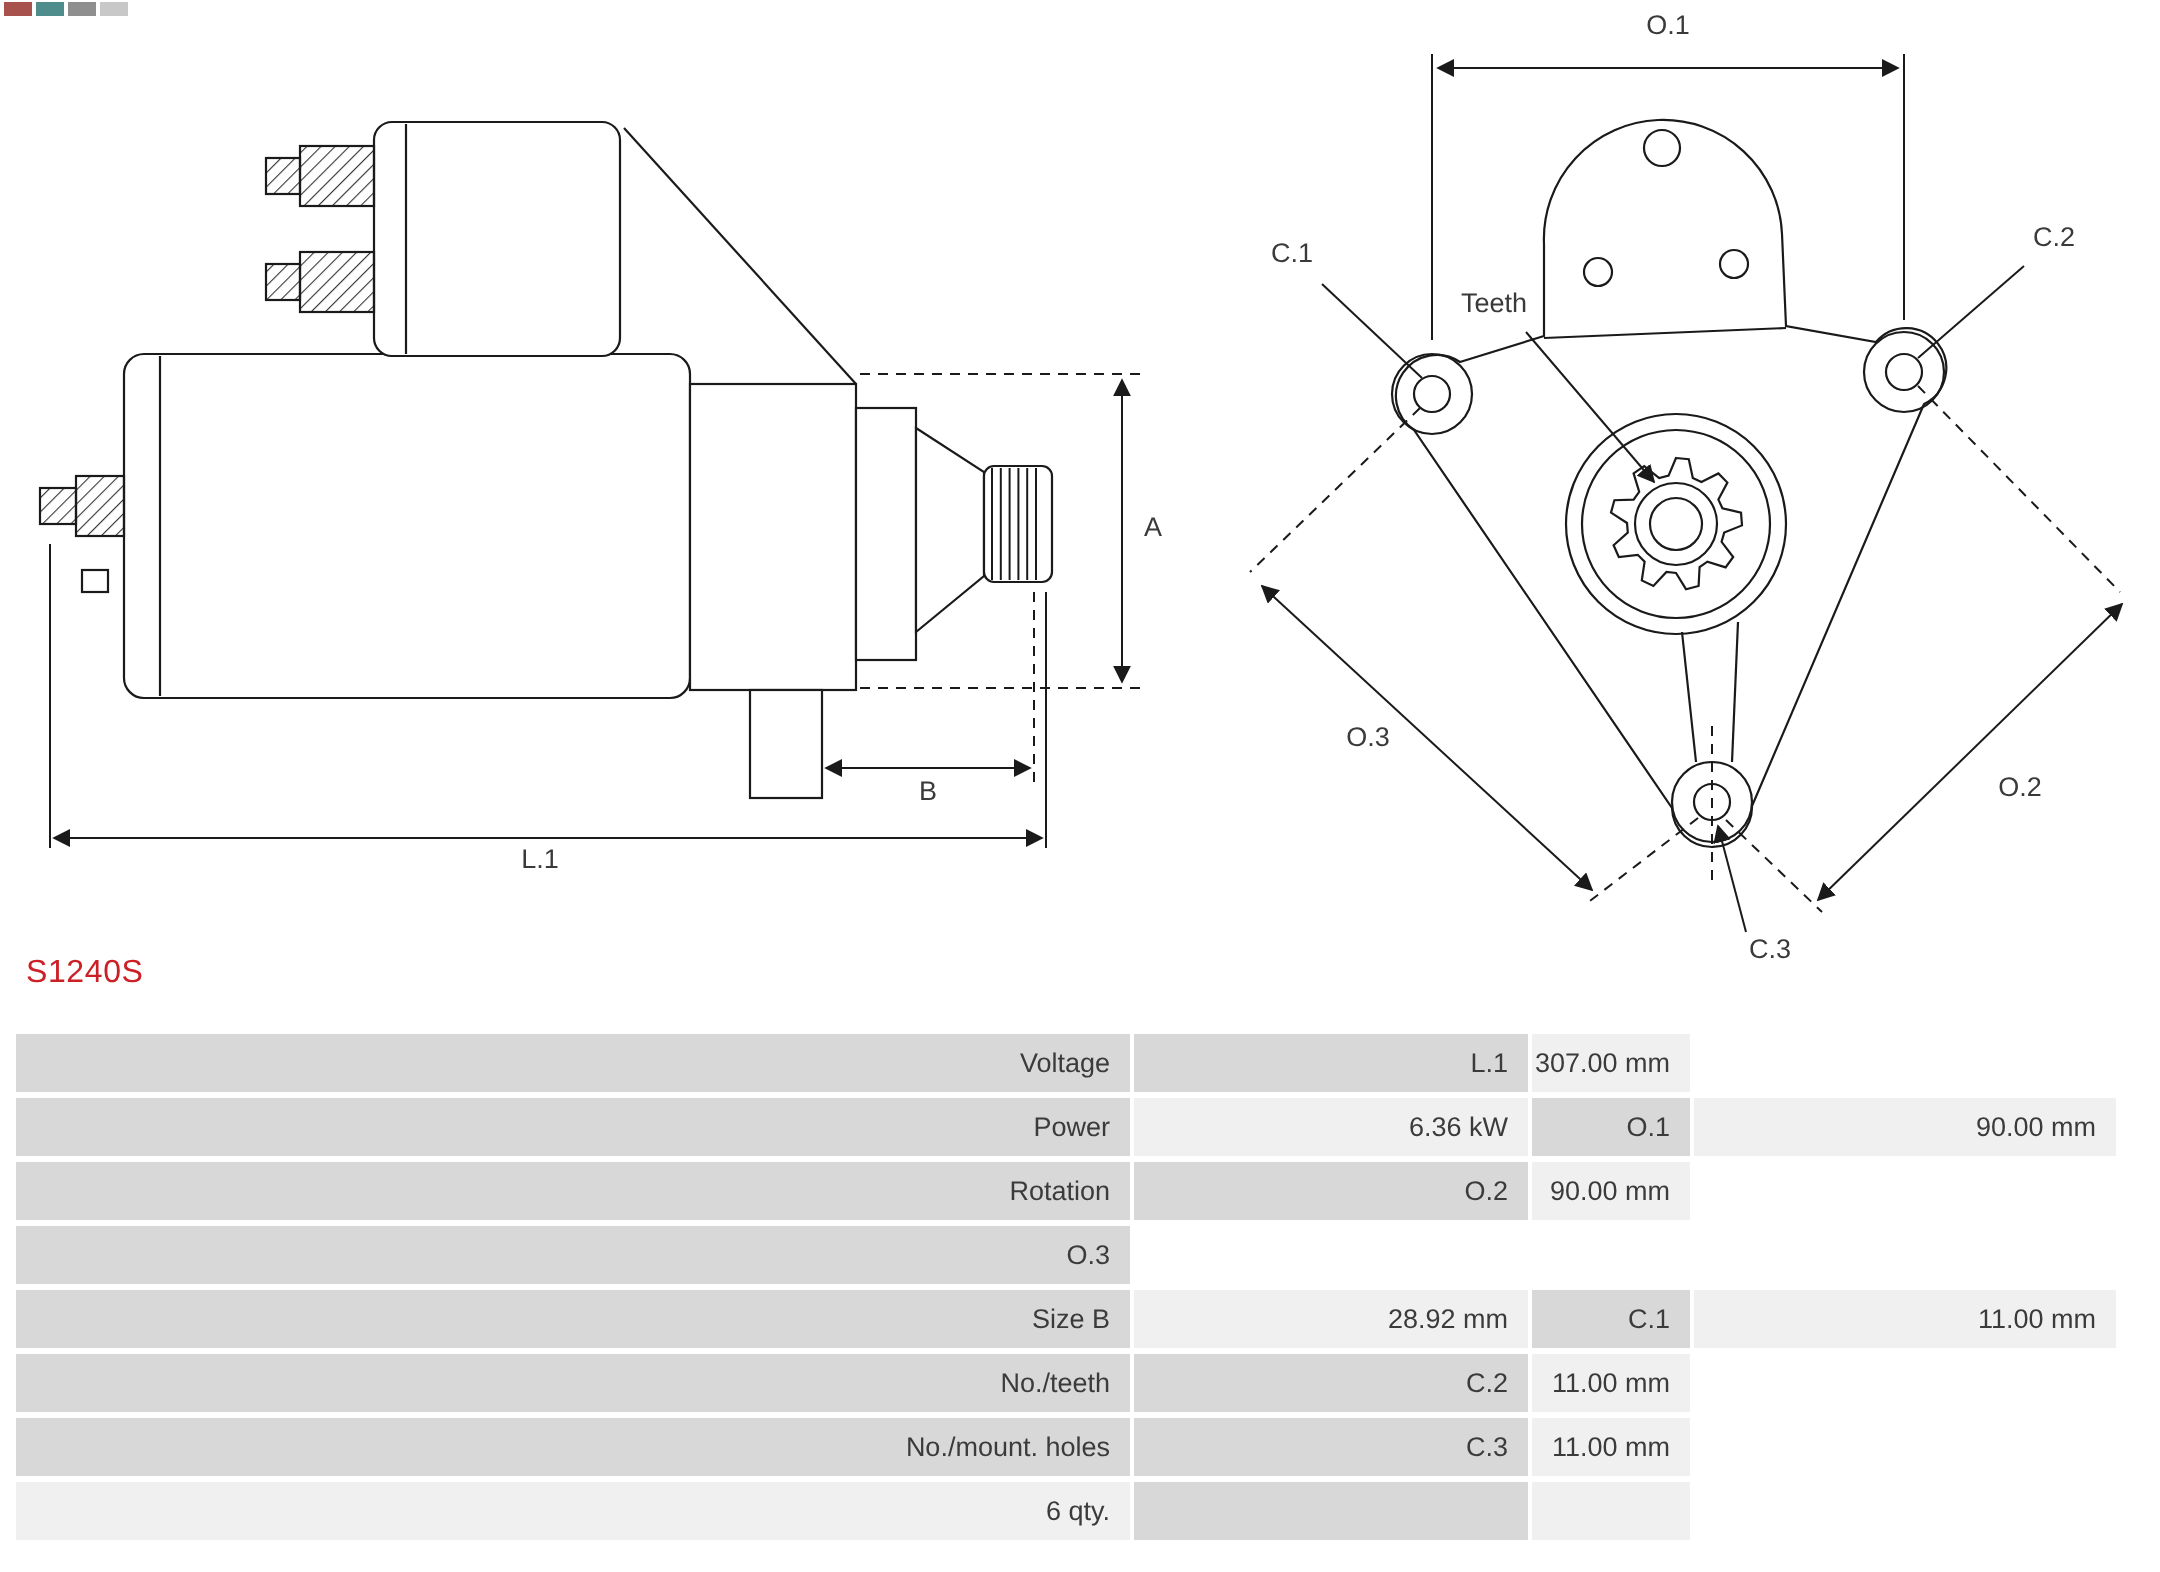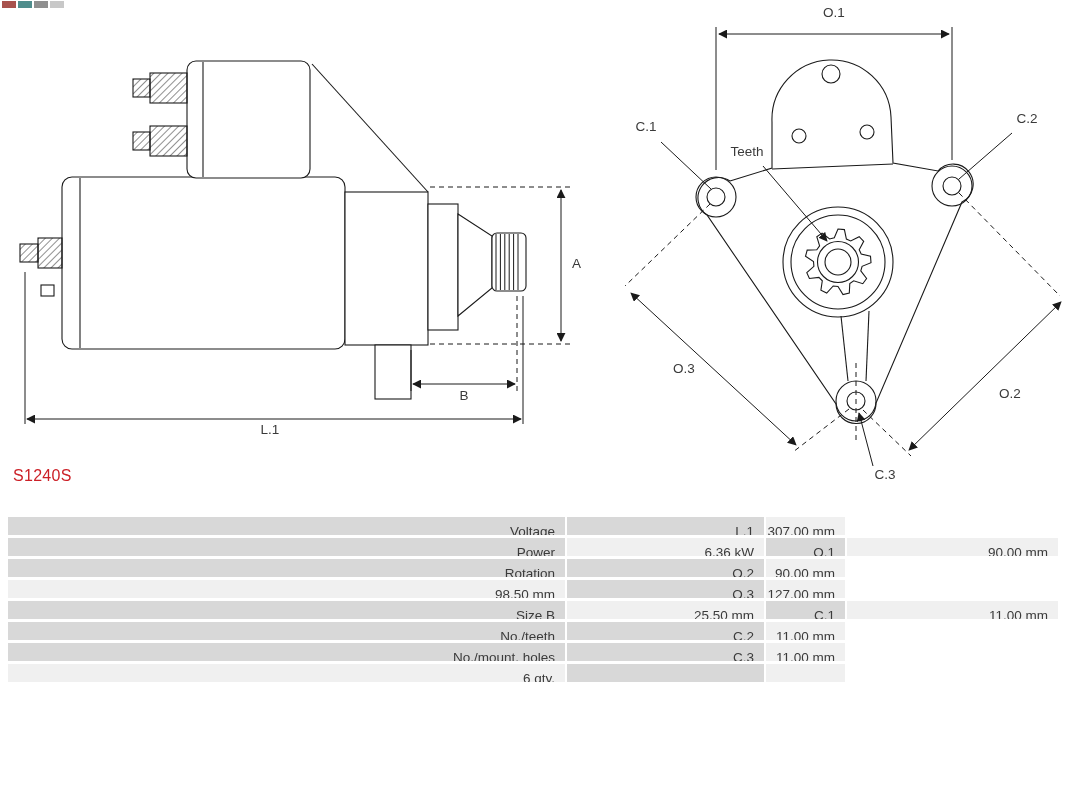--- a/index.html
+++ b/index.html
@@ -10,29 +10,29 @@
     position:relative; overflow:hidden;
   }
   .page { position:relative; width:1080px; height:786px; background:#fff; }
 
   .brand-mark { position:absolute; top:1px; left:2px; height:7px; display:flex; gap:2px; }
   .brand-mark span { display:block; height:7px; width:14px; }
 
   .drawings-svg { position:absolute; top:0; left:0; }
 
   .part-number {
-    position:absolute; left:13px; top:467px;
+    position:absolute; left:13px; top:478px;
     font-size:16px; letter-spacing:.3px;
     color:var(--part-number,#cc2027);
   }
 
   .spec-table { position:absolute; left:8px; top:517px; display:flex; flex-direction:column; gap:3px; }
   .spec-row { display:grid; grid-template-columns:557px 197px 79px 211px; gap:2px; }
   .cell {
-    height:18px; line-height:30px; font-size:13.5px;
+    height:29px; line-height:30px; font-size:13.5px;
     color:var(--table-text,#3b3b3b);
     text-align:right; padding-right:10px;
     white-space:nowrap; overflow:hidden;
   }
   .cell.lab { background:var(--cell-label-bg,#d8d8d8); }
   .cell.val { background:var(--cell-value-bg,#f0f0f0); }
 
   svg .lbl { font-size:13.5px; fill:#3a3a3a; stroke:none; font-family:"Liberation Sans", sans-serif; }
 </style>
 </head>
@@ -194,28 +194,26 @@
       <div class="cell val">90.00 mm</div>
     </div>
 
     <div class="spec-row">
       <div class="cell lab">Rotation</div>
       <div class="cell lab">O.2</div>
       <div class="cell val">90.00 mm</div>
     </div>
 
     <div class="spec-row">
-      <div class="cell val">98.50 mm</div>
       <div class="cell lab">O.3</div>
-      <div class="cell val">127.00 mm</div>
     </div>
 
     <div class="spec-row">
       <div class="cell lab">Size B</div>
-      <div class="cell val">25.50 mm</div>
+      <div class="cell val">28.92 mm</div>
       <div class="cell lab">C.1</div>
       <div class="cell val">11.00 mm</div>
     </div>
 
     <div class="spec-row">
       <div class="cell lab">No./teeth</div>
       <div class="cell lab">C.2</div>
       <div class="cell val">11.00 mm</div>
     </div>
 

